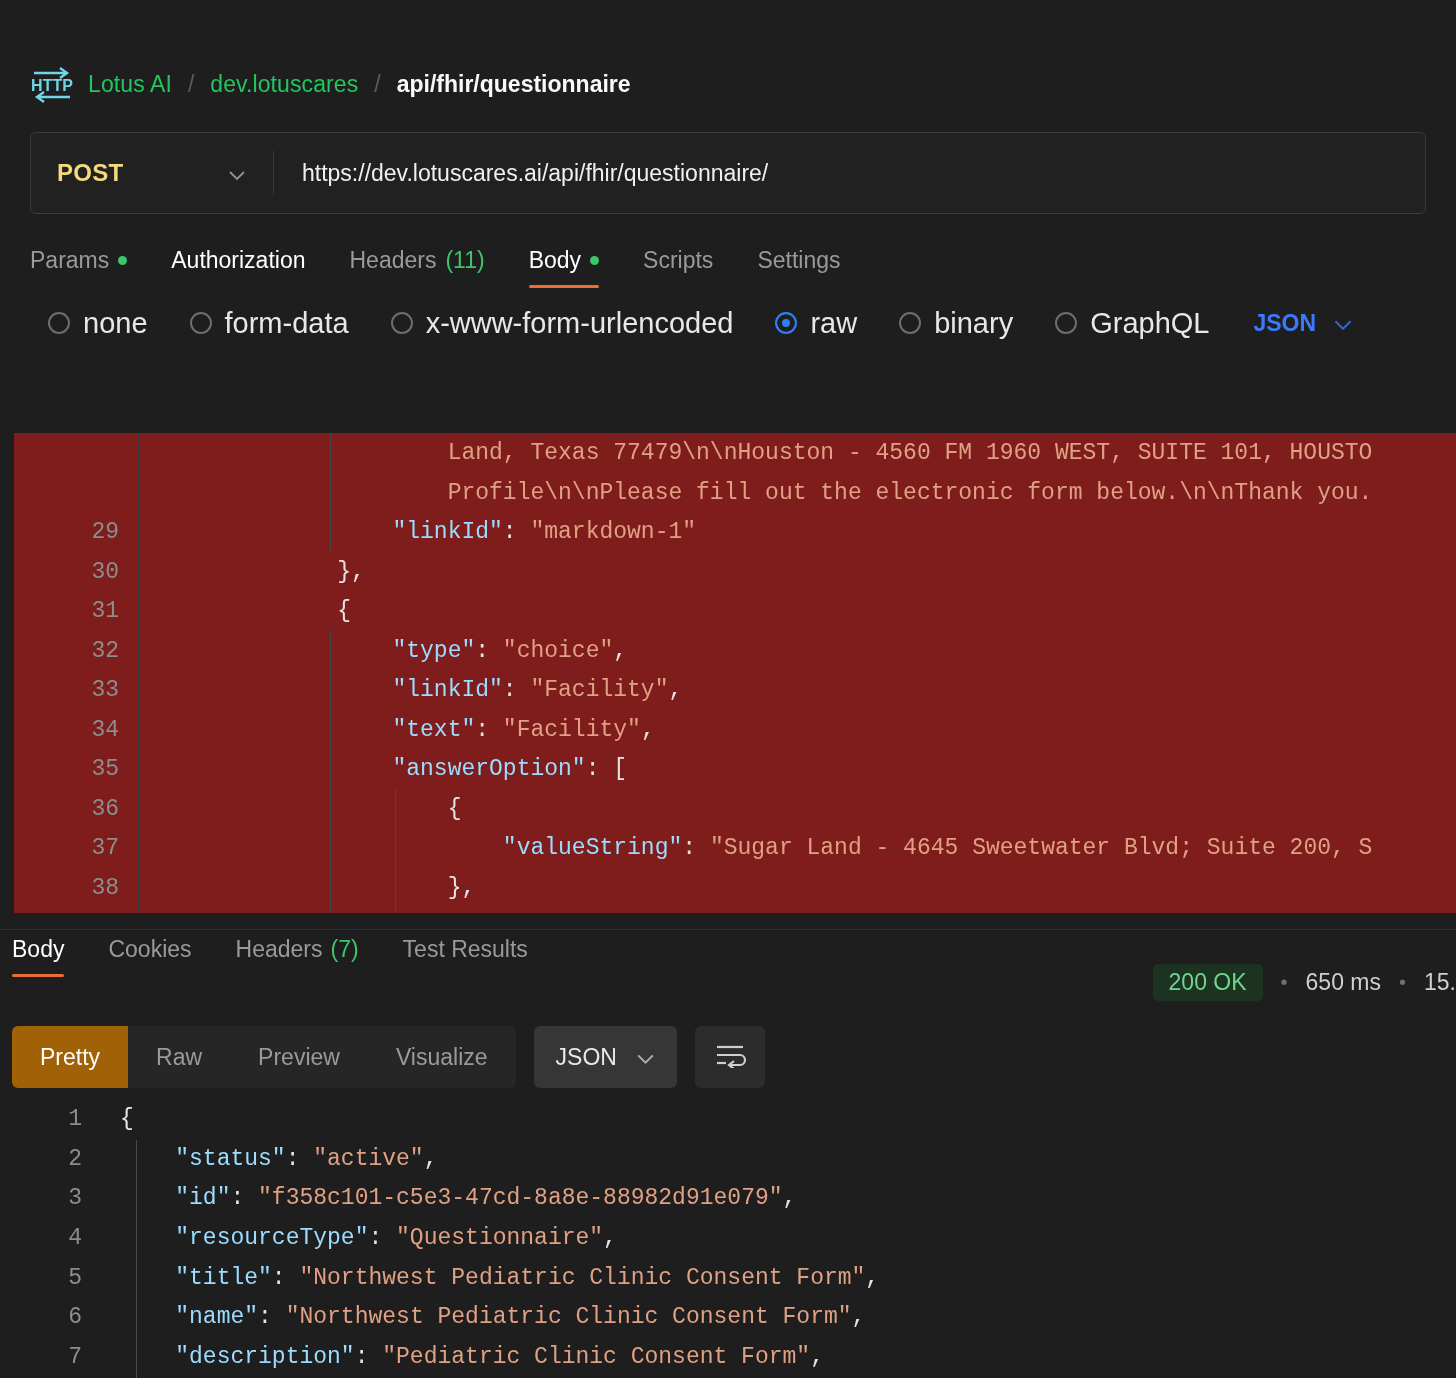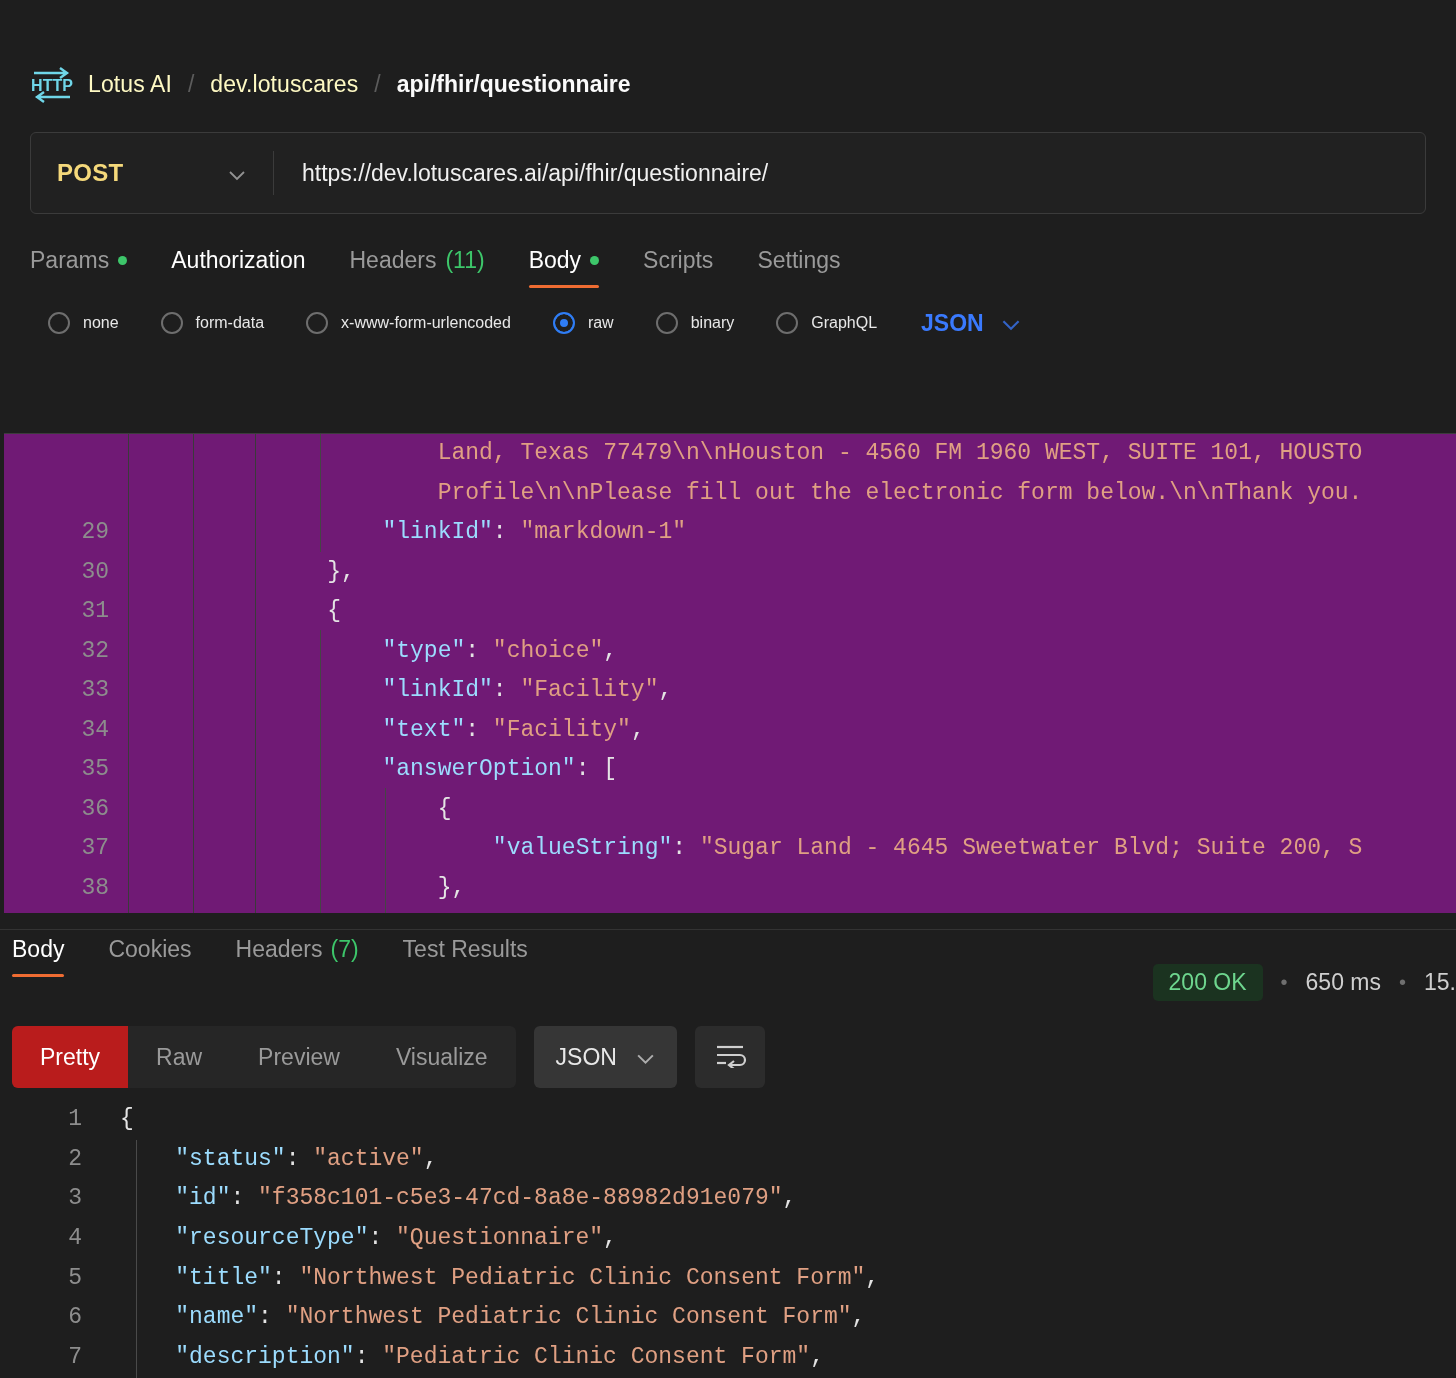--- a/index.html
+++ b/index.html
@@ -10,21 +10,21 @@
     overflow: hidden;
   }
   .app { width: 1456px; height: 1378px; position: relative; background: #1e1e1e; margin-top: 36px; }
 
   
   .breadcrumb-bar {
     height: 96px; display: flex; align-items: center;
     padding-left: 30px; gap: 14px;
   }
   .http-icon { width: 44px; height: 40px; flex: none; }
-  .crumb { font-size: 23px; color: #fef9c3; letter-spacing: .1px; }
+  .crumb { font-size: 23px; color: #22c55e; letter-spacing: .1px; }
   .crumb-sep { font-size: 23px; color: #5c5c5c; padding: 0 2px; }
   .crumb-active { font-size: 23px; color: #fafafa; font-weight: bold; }
 
   
   .url-row { padding: 0 30px; }
   .url-bar {
     height: 82px; border: 1px solid #3b3b3b; border-radius: 6px;
     background: #212121; display: flex; align-items: stretch;
     width: 1396px;
   }
@@ -67,29 +67,29 @@
   }
   .radio-item { display: flex; align-items: center; gap: 13px; margin-right: 42px; white-space: nowrap; }
   .radio-circle {
     width: 22px; height: 22px; border-radius: 50%;
     border: 2px solid #6e6e6e; flex: none; background: transparent;
   }
   .radio-circle.sel {
     border: 2px solid #2f7df5; background: #2f7df5;
     box-shadow: inset 0 0 0 5px #1e1e1e, inset 0 0 0 11px #2f7df5;
   }
-  .radio-label { font-size: 16px; color: #e8e8e8; }
+  .radio-label { font-size: 29px; color: #e8e8e8; }
   .lang-select { display: flex; align-items: center; gap: 16px; margin-left: 2px; }
   .lang-label { font-size: 23px; color: #3a7afe; font-weight: bold; }
 
   
   .req-editor {
-    position: absolute; left: 4px; top: 397px; right: 0; height: 480px;
+    position: absolute; left: 14px; top: 397px; right: 0; height: 480px;
     border-top: 1px solid #3c3c3c;
-    background: #701a75; overflow: hidden;
+    background: #7f1d1d; overflow: hidden;
   }
   .gutter-lines { position: absolute; top: 0; bottom: 0; left: 0; right: 0; pointer-events: none; }
   .gline { position: absolute; top: 0; bottom: 0; width: 1px; background: #3a3a3a; }
   .code-area { position: relative; }
   .cl {
     height: 39.5px; display: flex; align-items: center;
     font-family: "Liberation Mono", monospace; font-size: 23px; line-height: 39.5px;
     white-space: pre;
   }
   .lnum {
@@ -138,21 +138,21 @@
   .resp-toolbar {
     position: absolute; top: 990px; left: 12px; display: flex; align-items: center; gap: 18px;
   }
   .seg-group {
     display: flex; background: #262626; border-radius: 6px; overflow: hidden; height: 62px;
   }
   .seg {
     display: flex; align-items: center; justify-content: center;
     padding: 0 28px; font-size: 23px; color: #9a9a9a;
   }
-  .seg.active { background: #b91c1c; color: #ffffff; }
+  .seg.active { background: #a16207; color: #ffffff; }
   .pill {
     display: flex; align-items: center; gap: 18px; background: #363636;
     border-radius: 6px; height: 62px; padding: 0 22px;
   }
   .pill-label { font-size: 23px; color: #e8e8e8; }
   .icon-btn {
     width: 70px; height: 62px; background: #2c2c2c; border-radius: 6px;
     display: flex; align-items: center; justify-content: center;
   }
 

